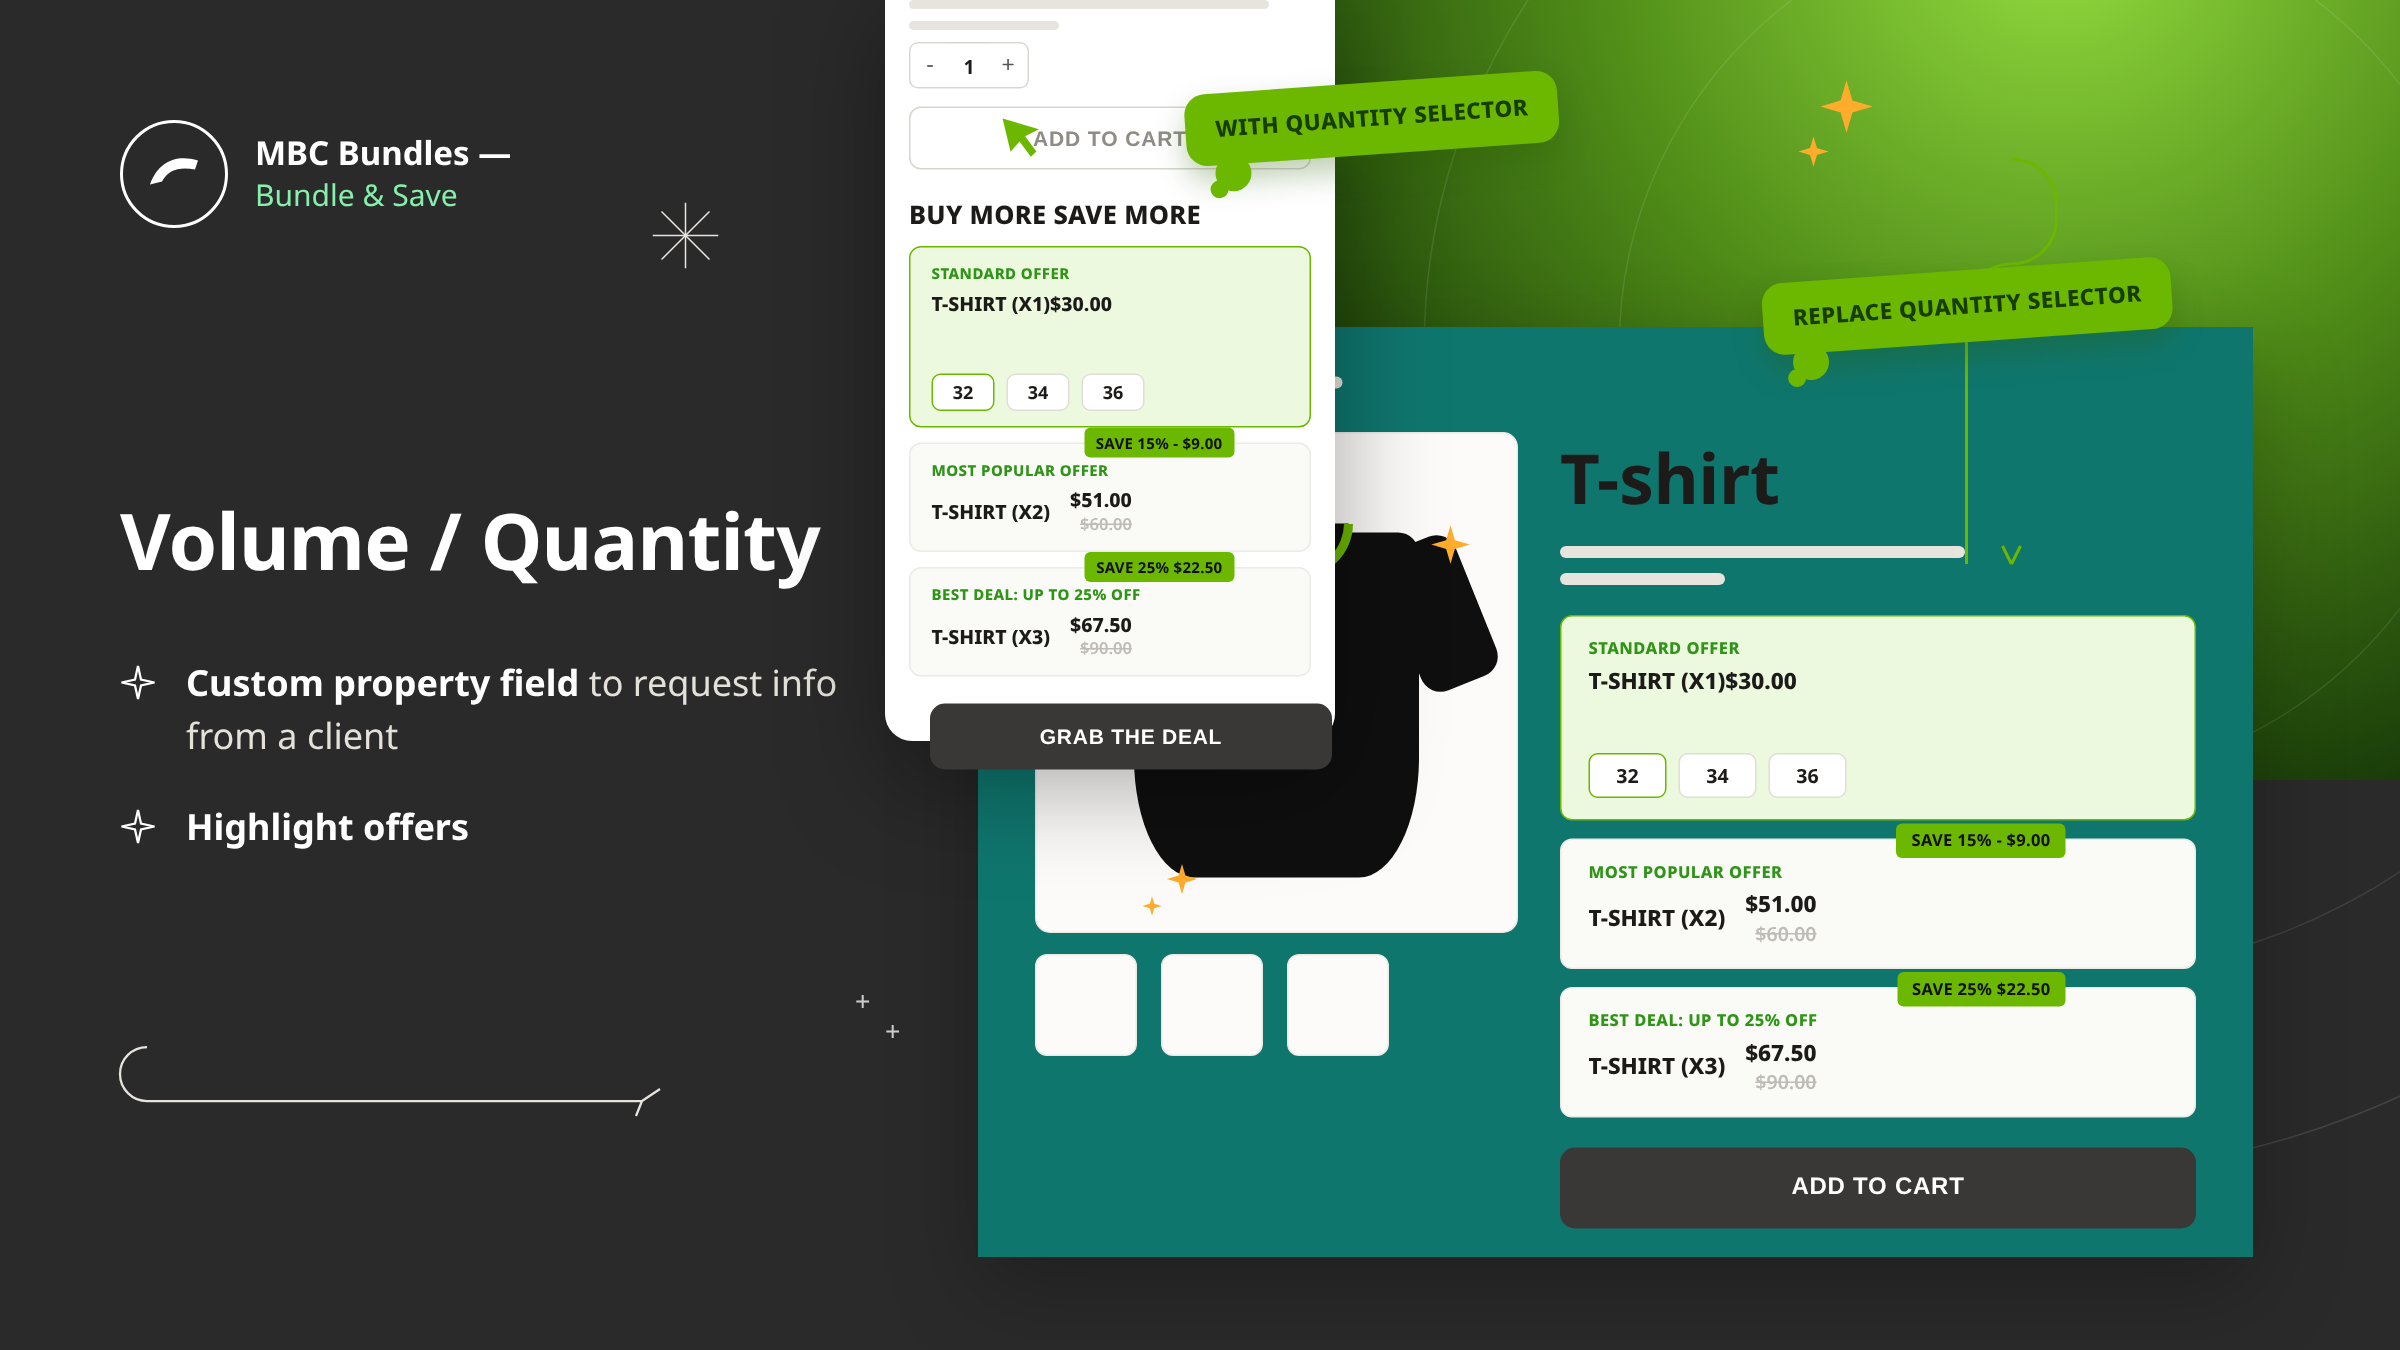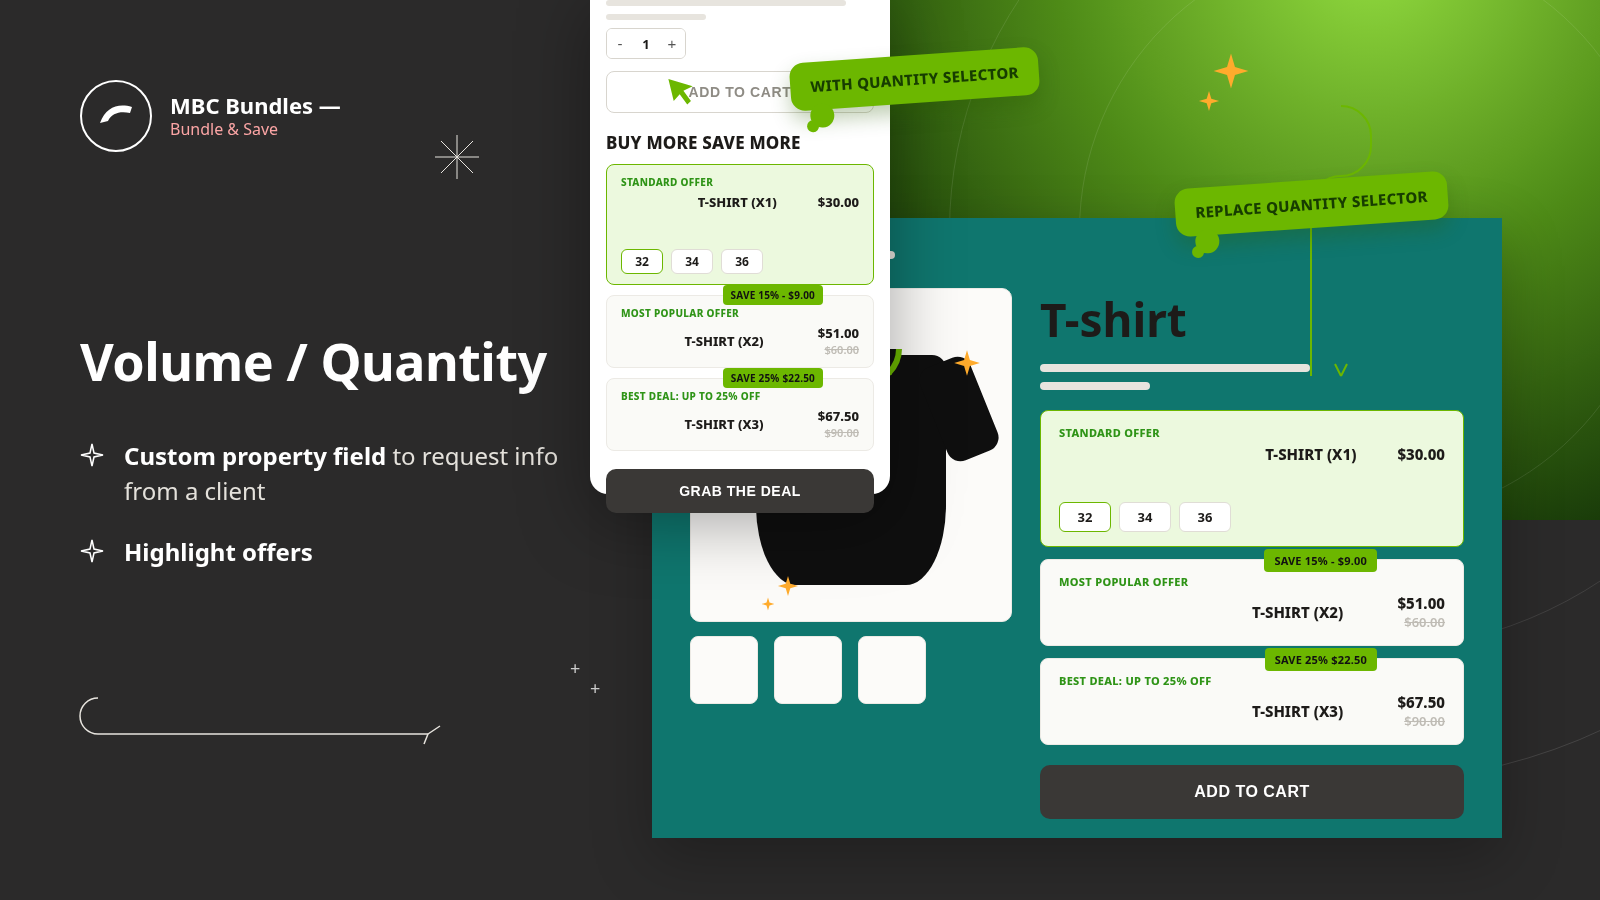--- a/index.html
+++ b/index.html
@@ -48,21 +48,21 @@
 
   
   .promo{position:absolute;left:80px;top:80px;width:520px;color:#fff;}
   .brand{display:flex;align-items:center;gap:18px;}
   .brand-circle{
     width:68px;height:68px;border:2px solid #fff;border-radius:50%;
     display:flex;align-items:center;justify-content:center;
   }
   .brand-circle svg{width:36px;height:26px;}
   .brand-text .t1{font-size:22px;font-weight:700;line-height:1.2;}
-  .brand-text .t2{font-size:16px;color:#fca5a5;}
+  .brand-text .t2{font-size:20px;color:#86efac;}
 
   .headline{
     margin-top:180px;font-size:52px;font-weight:700;line-height:1.1;letter-spacing:-.5px;
   }
 
   .bullets{margin-top:50px;}
   .bullet{display:flex;align-items:flex-start;gap:20px;margin-bottom:26px;font-size:24px;line-height:1.45;color:#e4e1db;}
   .bullet b{color:#fff;font-weight:700;}
   .spark{flex:0 0 24px;width:24px;height:24px;margin-top:4px;}
 
@@ -124,21 +124,21 @@
   
   .offers{margin-top:20px;}
   .offer{
     border:1px solid #eceae5;border-radius:8px;background:#fafaf7;
     padding:14px 18px;margin-bottom:12px;position:relative;
   }
   .offer.selected{
     background:var(--green-light);border-color:var(--green-bright);
   }
   .offer .eyebrow{font-size:11px;font-weight:800;letter-spacing:.3px;color:var(--green-dark);margin-bottom:4px;text-transform:uppercase;}
-  .offer .row{display:flex;justify-content:flex-end;align-items:center;gap:41px;}
+  .offer .row{display:flex;justify-content:flex-start;align-items:center;}
   .offer .name{font-size:15px;font-weight:800;color:#1d1b19;}
   .offer .price{text-align:right;font-size:15px;font-weight:800;color:#1d1b19;}
   .offer .strike{font-size:13px;color:#bfbcb5;text-decoration:line-through;font-weight:600;margin-left:20px;}
   .sizes{display:flex;gap:8px;margin-top:10px;}
   .size{
     min-width:34px;padding:5px 8px;text-align:center;font-size:13px;font-weight:700;
     background:#fff;border:1px solid #e0ddd6;border-radius:6px;color:#1d1b19;margin-top:28px;
   }
   .size.sel{border-color:var(--green-bright);}
   .save-pill{
@@ -170,21 +170,21 @@
     color:#8f8c85;font-size:14px;font-weight:700;letter-spacing:.6px;
   }
   .mob-head{margin:18px 0 10px;font-size:17px;font-weight:800;color:#1d1b19;letter-spacing:.2px;}
   .mobile .offer{padding:10px 14px;margin-bottom:10px;}
   .mobile .offer .eyebrow{font-size:10px;}
   .mobile .offer .name{font-size:13px;}
   .mobile .offer .price{font-size:13px;}
   .mobile .offer .strike{font-size:11px;}
   .mobile .size{min-width:28px;padding:3px 6px;font-size:12px;}
   .mobile .save-pill{right:50px;font-size:10px;padding:3px 8px;}
-  .mobile .big-btn{padding:14px;font-size:14px;}
+  .mobile .big-btn{padding:14px;font-size:14px;margin-left:14px;}
 
   
   .label-pill{
     position:absolute;background:var(--green-bright);color:#173d00;font-weight:800;
     font-size:15px;letter-spacing:.3px;padding:14px 20px;border-radius:14px;
     box-shadow:0 10px 20px rgba(42,92,0,.3);
     z-index:6;
   }
   .label-pill.lp1{left:790px;top:55px;transform:rotate(-4deg);}
   .label-pill.lp2{left:1175px;top:180px;transform:rotate(-4deg);}

